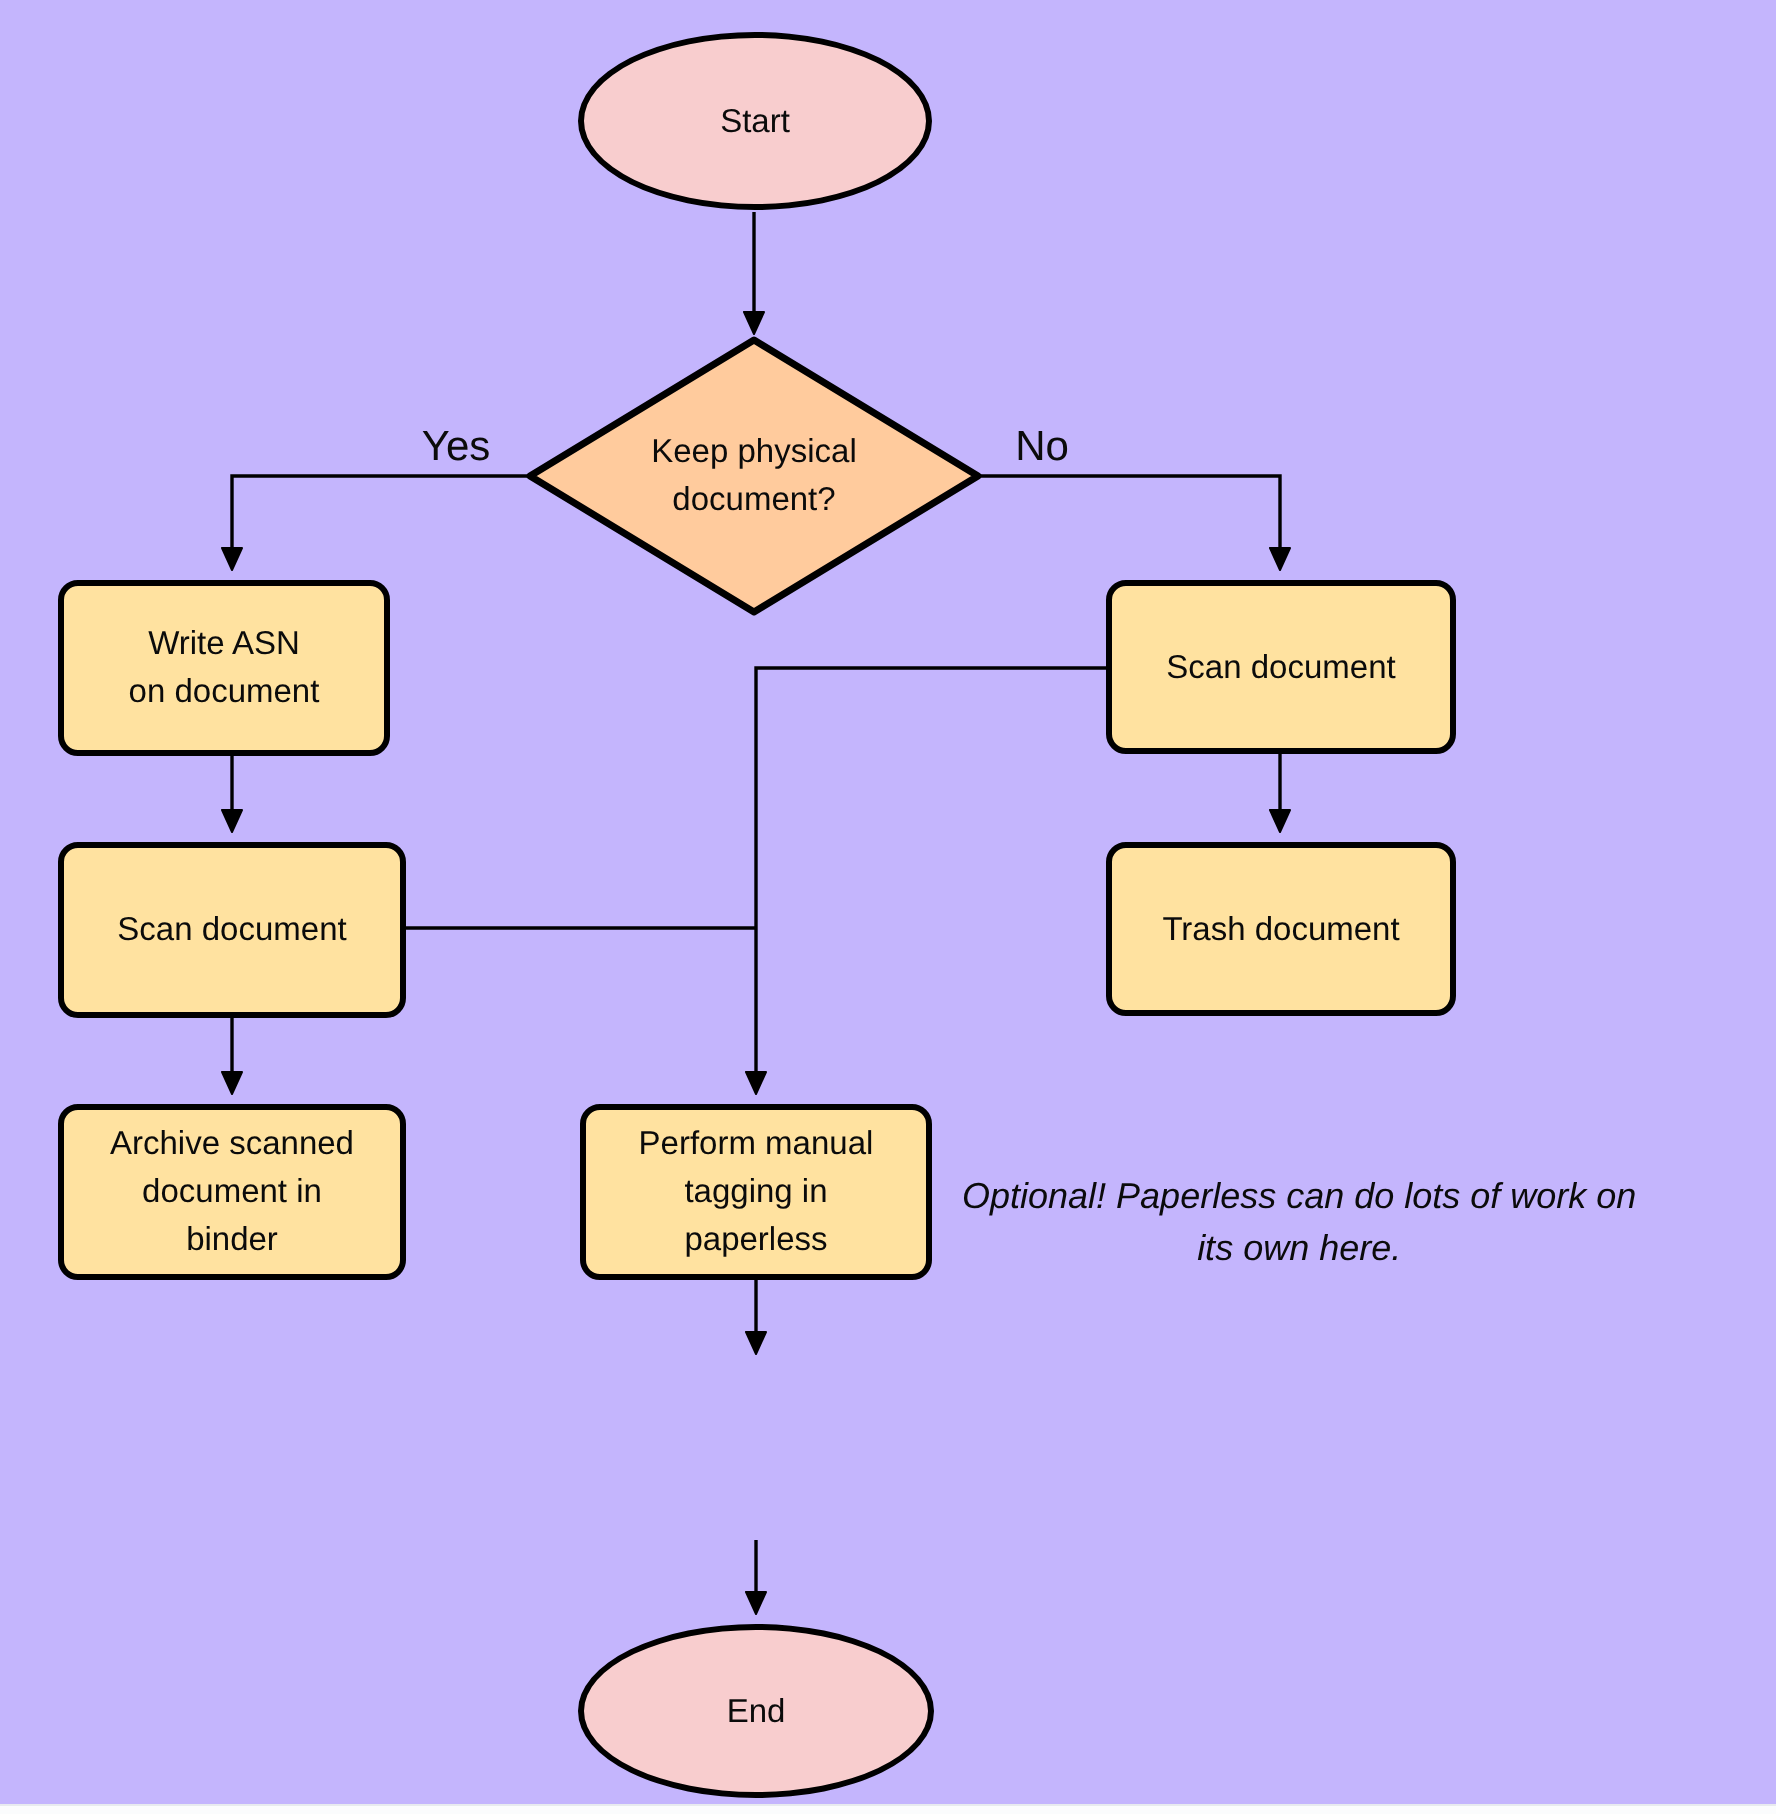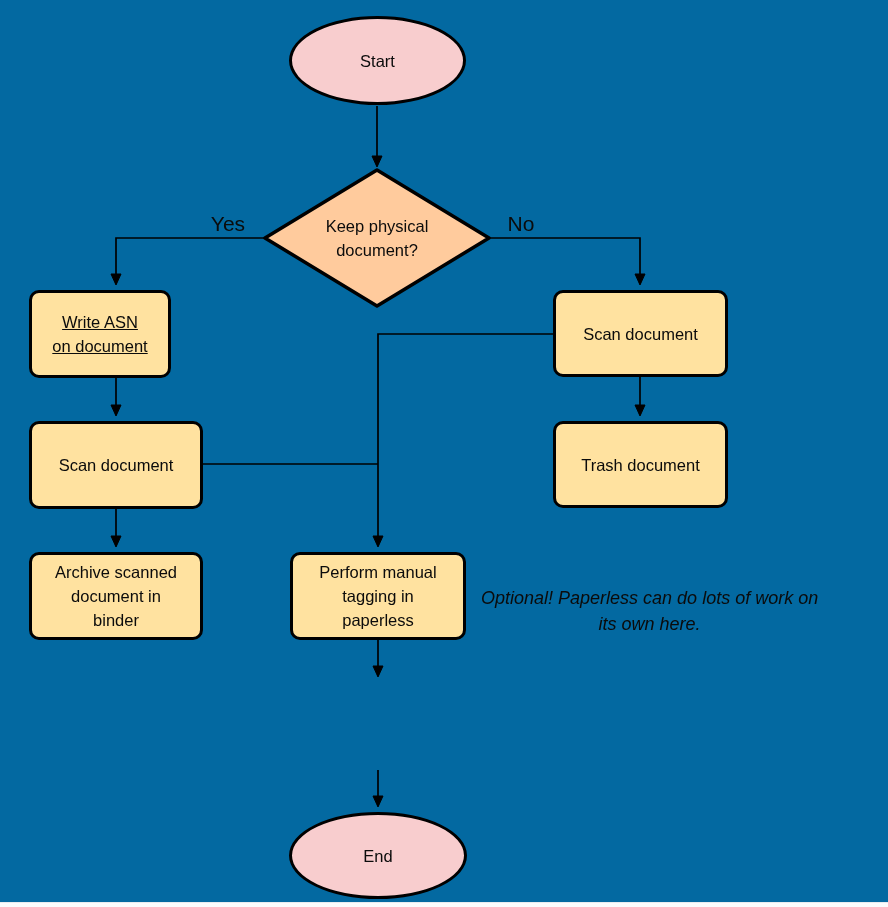--- a/index.html
+++ b/index.html
@@ -1,21 +1,21 @@
 <!DOCTYPE html>
 <html><head>
 <meta charset="utf-8">
 <style>
   html, body { margin: 0; padding: 0; background: #ffffff; }
   body { font-family: "Liberation Sans", "DejaVu Sans", sans-serif; }
   .canvas {
     position: relative;
     width: 888px;
     height: 907px;
-    background: #0369a1;
+    background: #c4b5fd;
     overflow: hidden;
   }
   .edges-layer {
     position: absolute;
     left: 0; top: 0;
     width: 888px; height: 907px;
   }
   .edges-layer path.edge {
     fill: none;
     stroke: #000000;
@@ -108,21 +108,21 @@
   <div class="node terminator" style="left: 289px; top: 16px; width: 177px; height: 89px; background-color: rgb(248, 205, 206);">Start</div>
 
   <div class="node terminator" style="left: 289px; top: 812px; width: 178px; height: 87px; background-color: rgb(248, 205, 206);">End</div>
 
   <div class="diamond-label" style="left:277px; top:200px; width:200px; height:76px;">Keep physical
 document?</div>
 
   <div class="edge-label" style="left:198px; top:212px; width:60px;">Yes</div>
   <div class="edge-label" style="left:496px; top:212px; width:50px;">No</div>
 
-  <div class="node process" style="left: 29px; top: 290px; width: 142px; height: 88px; background-color: rgb(255, 226, 160); text-decoration: underline;">Write ASN
+  <div class="node process" style="left: 29px; top: 290px; width: 166px; height: 88px; background-color: rgb(255, 226, 160);">Write ASN
 on document</div>
 
   <div class="node process" style="left: 29px; top: 421px; width: 174px; height: 88px; background-color: rgb(255, 226, 160);">Scan document</div>
 
   <div class="node process" style="left: 29px; top: 552px; width: 174px; height: 88px; background-color: rgb(255, 226, 160);">Archive scanned
 document in
 binder</div>
 
   <div class="node process" style="left: 553px; top: 290px; width: 175px; height: 87px; background-color: rgb(255, 226, 160);">Scan document</div>
 

